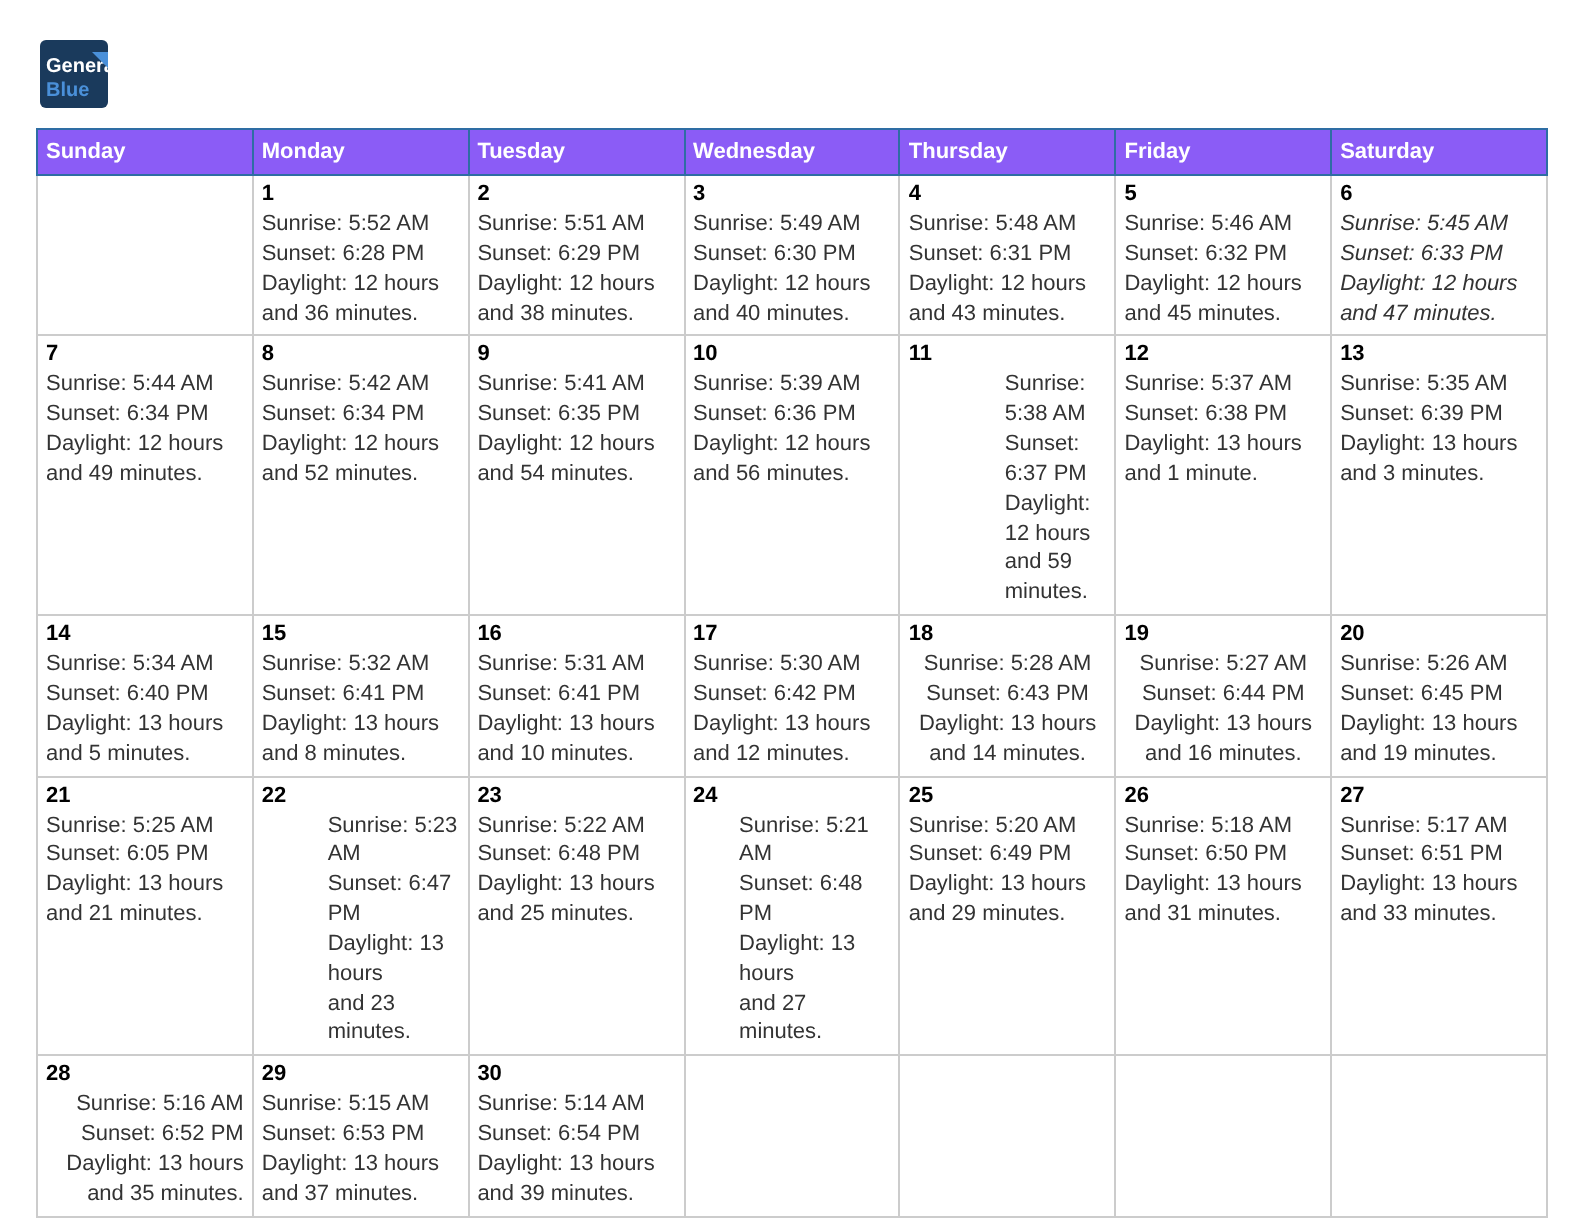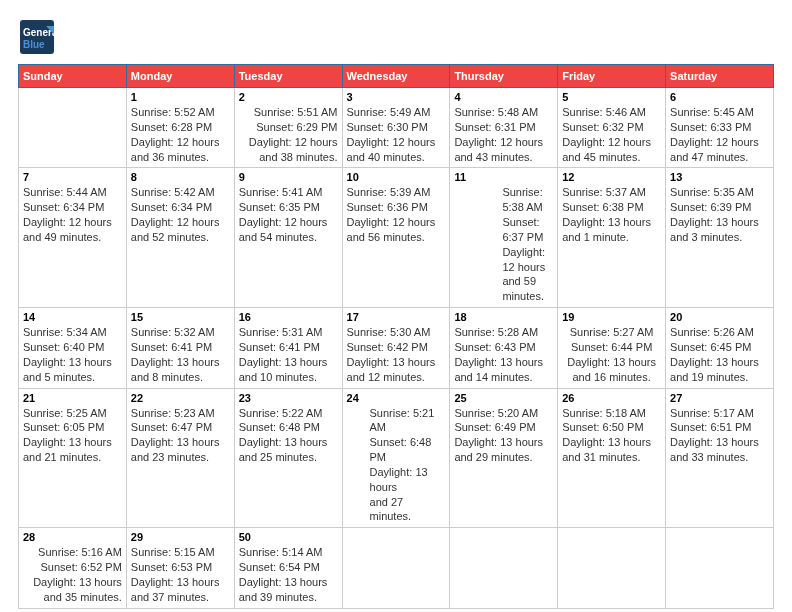--- a/index.html
+++ b/index.html
@@ -37,21 +37,21 @@
     .location {
       font-size: 14px;
       color: #333;
     }
     table {
       width: 100%;
       border-collapse: collapse;
       table-layout: fixed;
     }
     th {
-      background-color: #ef4444;
+      background-color: #8b5cf6;
       color: #fff;
       font-size: 11px;
       font-weight: bold;
       padding: 5px 4px;
       text-align: left;
       border: 1px solid #2e6da4;
     }
     td {
       border: 1px solid #ccc;
       vertical-align: top;
@@ -117,21 +117,21 @@
           <td class="empty"></td>
           <td>
             <span class="day-num">1</span>
             <div class="cell-text" style="white-space: pre-line;">Sunrise: 5:52 AM
 Sunset: 6:28 PM
 Daylight: 12 hours
 and 36 minutes.</div>
           </td>
           <td>
             <span class="day-num">2</span>
-            <div class="cell-text" style="white-space: pre-line; text-align: right;">Sunrise: 5:51 AM
+            <div class="cell-text" style="white-space: pre-line;">Sunrise: 5:51 AM
 Sunset: 6:29 PM
 Daylight: 12 hours
 and 38 minutes.</div>
           </td>
           <td>
             <span class="day-num">3</span>
             <div class="cell-text" style="white-space: pre-line;">Sunrise: 5:49 AM
 Sunset: 6:30 PM
 Daylight: 12 hours
 and 40 minutes.</div>
@@ -145,21 +145,21 @@
           </td>
           <td>
             <span class="day-num">5</span>
             <div class="cell-text" style="white-space: pre-line;">Sunrise: 5:46 AM
 Sunset: 6:32 PM
 Daylight: 12 hours
 and 45 minutes.</div>
           </td>
           <td>
             <span class="day-num">6</span>
-            <div class="cell-text" style="white-space: pre-line;">Sunrise: 5:45 AM
+            <div class="cell-text" style="white-space: pre-line; font-style: italic;">Sunrise: 5:45 AM
 Sunset: 6:33 PM
 Daylight: 12 hours
 and 47 minutes.</div>
           </td>
         </tr>
         <tr>
           <td>
             <span class="day-num">7</span>
             <div class="cell-text" style="white-space: pre-line;">Sunrise: 5:44 AM
 Sunset: 6:34 PM
@@ -233,21 +233,21 @@
           </td>
           <td>
             <span class="day-num">17</span>
             <div class="cell-text" style="white-space: pre-line;">Sunrise: 5:30 AM
 Sunset: 6:42 PM
 Daylight: 13 hours
 and 12 minutes.</div>
           </td>
           <td>
             <span class="day-num">18</span>
-            <div class="cell-text" style="white-space: pre-line;">Sunrise: 5:28 AM
+            <div class="cell-text" style="white-space: pre-line; text-align: center;">Sunrise: 5:28 AM
 Sunset: 6:43 PM
 Daylight: 13 hours
 and 14 minutes.</div>
           </td>
           <td>
             <span class="day-num">19</span>
             <div class="cell-text" style="white-space: pre-line; text-align: center;">Sunrise: 5:27 AM
 Sunset: 6:44 PM
 Daylight: 13 hours
 and 16 minutes.</div>
@@ -263,21 +263,21 @@
         <tr>
           <td>
             <span class="day-num">21</span>
             <div class="cell-text" style="white-space: pre-line;">Sunrise: 5:25 AM
 Sunset: 6:05 PM
 Daylight: 13 hours
 and 21 minutes.</div>
           </td>
           <td>
             <span class="day-num">22</span>
-            <div class="cell-text" style="white-space: pre-line;">Sunrise: 5:23 AM
+            <div class="cell-text" style="white-space: pre-line; margin-left: 33px;">Sunrise: 5:23 AM
 Sunset: 6:47 PM
 Daylight: 13 hours
 and 23 minutes.</div>
           </td>
           <td>
             <span class="day-num">23</span>
             <div class="cell-text" style="white-space: pre-line;">Sunrise: 5:22 AM
 Sunset: 6:48 PM
 Daylight: 13 hours
 and 25 minutes.</div>
@@ -320,21 +320,21 @@
 and 35 minutes.</div>
           </td>
           <td>
             <span class="day-num">29</span>
             <div class="cell-text" style="white-space: pre-line;">Sunrise: 5:15 AM
 Sunset: 6:53 PM
 Daylight: 13 hours
 and 37 minutes.</div>
           </td>
           <td>
-            <span class="day-num">50</span>
+            <span class="day-num">30</span>
             <div class="cell-text" style="white-space: pre-line;">Sunrise: 5:14 AM
 Sunset: 6:54 PM
 Daylight: 13 hours
 and 39 minutes.</div>
           </td>
           <td class="empty"></td>
           <td class="empty"></td>
           <td class="empty"></td>
           <td class="empty"></td>
         </tr>

